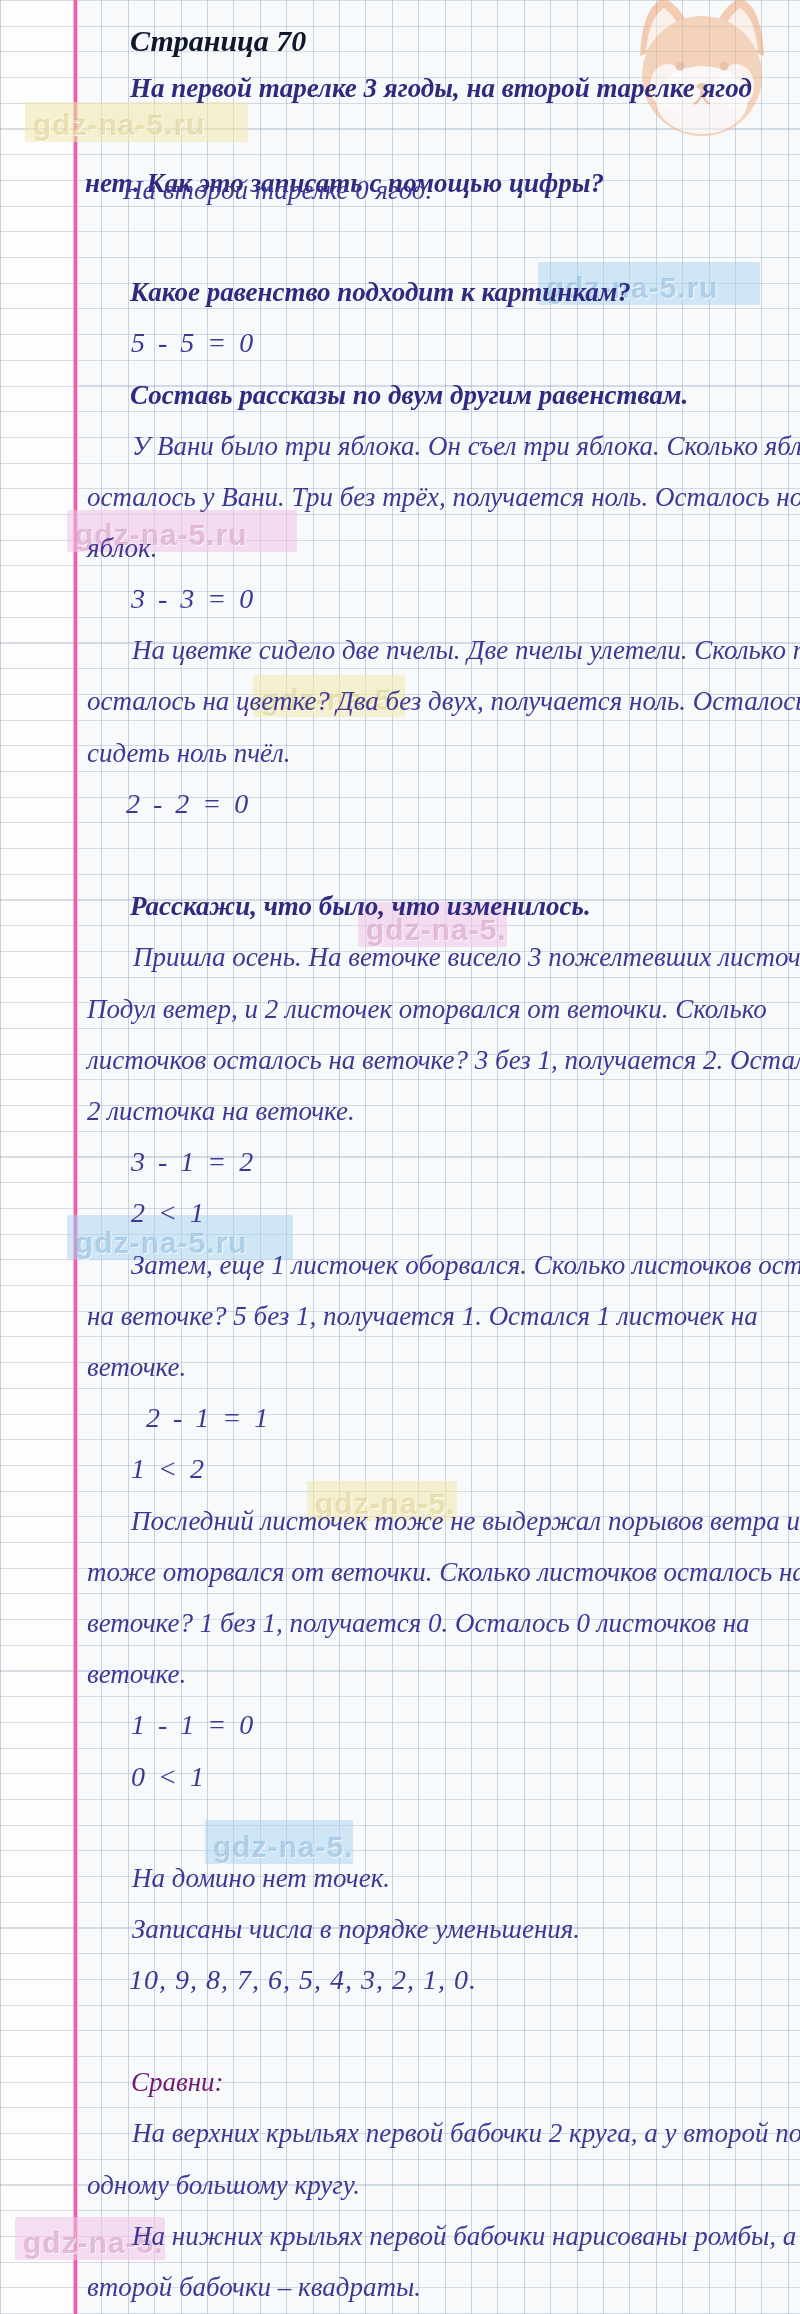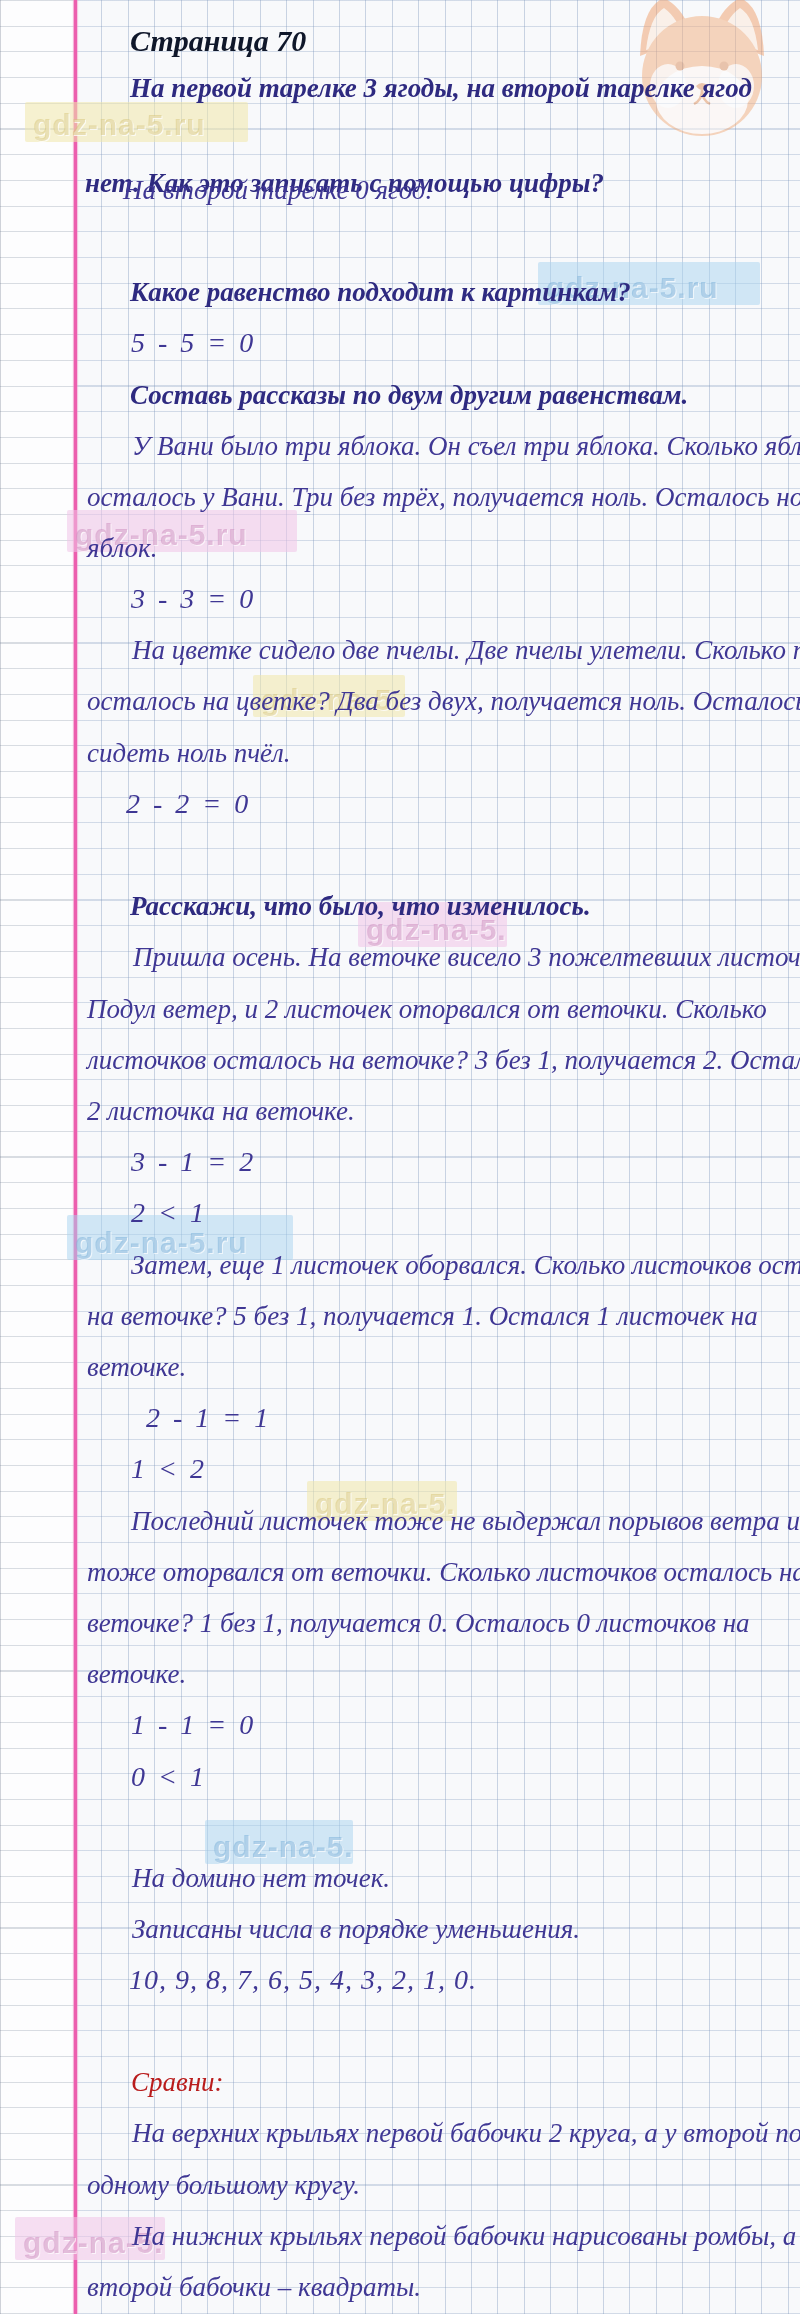--- a/index.html
+++ b/index.html
@@ -50,21 +50,21 @@
   .wm-pink { background:rgba(240,196,232,0.55); }
   .wm-pink span { color:rgba(206,142,192,0.55); text-shadow:1px 1px 0 rgba(255,255,255,0.65); }
   .line {
     position:absolute; white-space:nowrap;
     font-style:italic; font-size:27px; line-height:34px; color:#3f3794;
   }
   .line.title   { font-size:30px; font-weight:bold; color:#0f172a; }
   .line.heading { font-weight:bold; color:#2e2a80; }
   .line.eq      { font-size:28px; letter-spacing:3px; }
   .line.numbers { font-size:28px; letter-spacing:1px; }
-  .line.cyan    { color:#b91c1c;text-align:center; }
+  .line.cyan    { color:#701a75;text-align:center; }
 </style>
 </head>
 <body>
 
 <div class="page">
   <div class="margin-area"></div>
   <div class="grid-area"></div>
   <div class="margin-line"></div>
 
   <svg class="corgi" viewBox="0 0 180 150">

